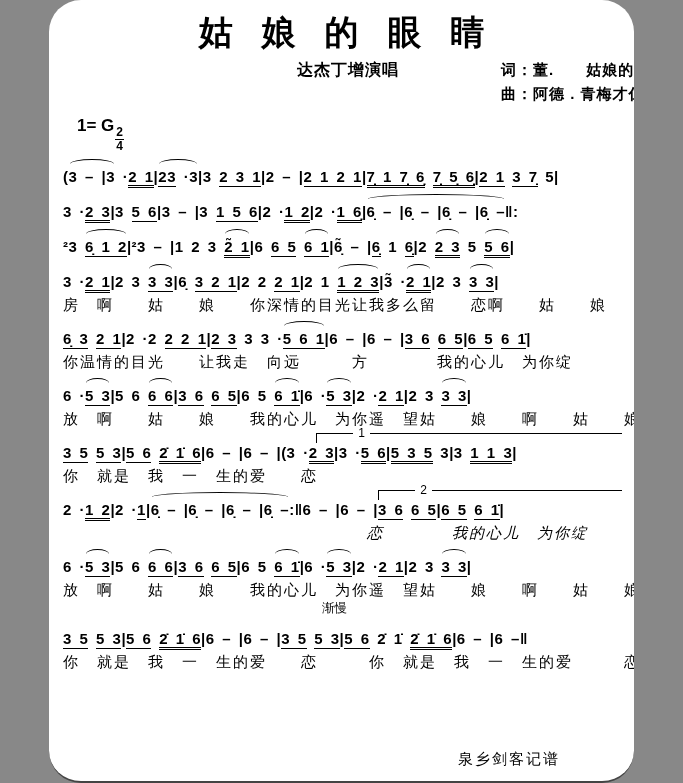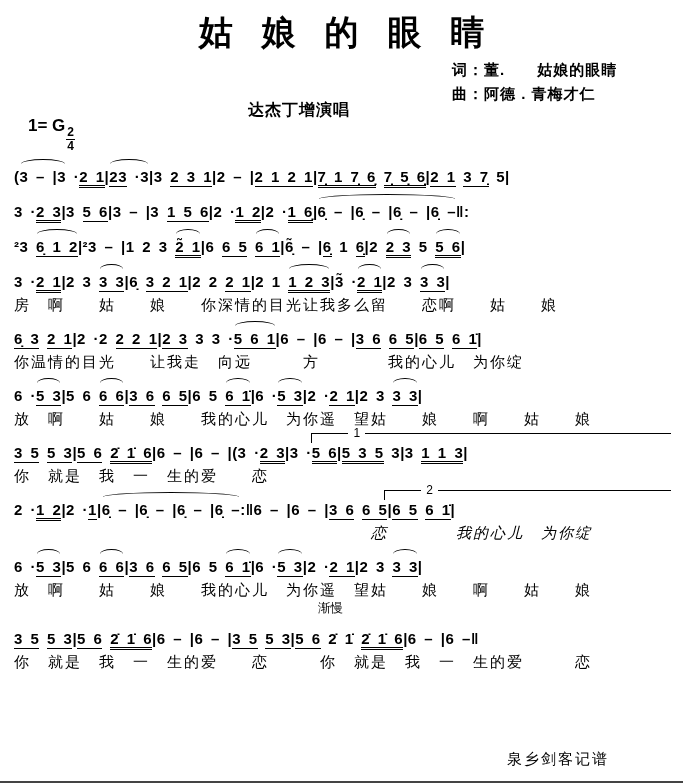--- a/index.html
+++ b/index.html
@@ -1,40 +1,41 @@
 <!DOCTYPE html>
 <html><head>
 <meta charset="utf-8">
 <style>
   html,body{margin:0;padding:0;background:#888;}
   .page{
     position:relative;
-    width:683px;height:783px;
+    width:585px;height:783px;
     margin:0 auto;
     background:#ffffff;
     color:#000;
     font-family:"Liberation Sans", sans-serif;
     overflow:hidden;
     box-sizing:border-box;
     border-bottom:2px solid #444;
+    border-radius:32px;
   }
   
   .title{
     text-align:center;
     font-size:34px;
     font-weight:bold;
     letter-spacing:0.85em;
     text-indent:0.85em;
     padding-top:10px;
     font-family:"Liberation Sans", sans-serif;
   }
   .credits{position:relative;height:56px;}
   .performer{
     position:absolute;left:248px;top:4px;
-    font-size:16px;font-weight:bold;letter-spacing:1px;margin-top:40px;
+    font-size:16px;font-weight:bold;letter-spacing:1px;
   }
   .credit-right{
     position:absolute;left:452px;top:2px;
     font-size:15px;font-weight:bold;line-height:24px;letter-spacing:1px;
     white-space:nowrap;
   }
   .keysig{
     padding:4px 0 2px 28px;
     font-size:17px;font-weight:bold;
   }

